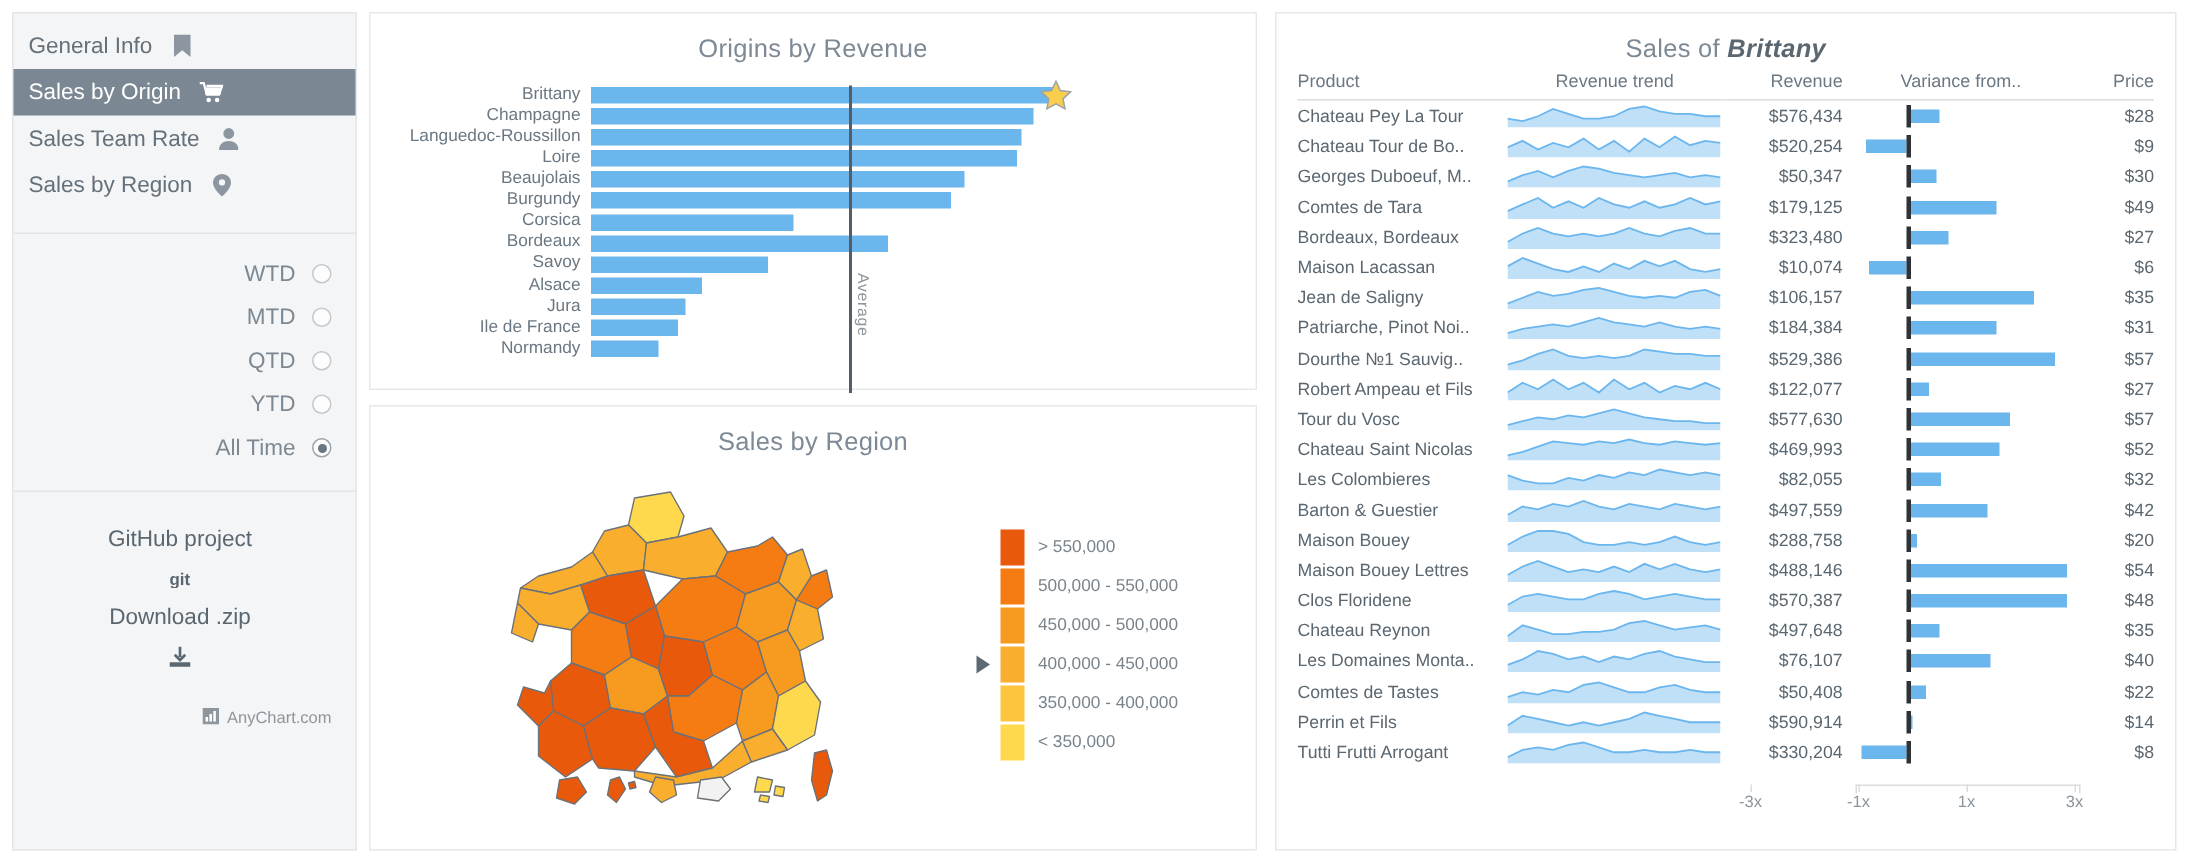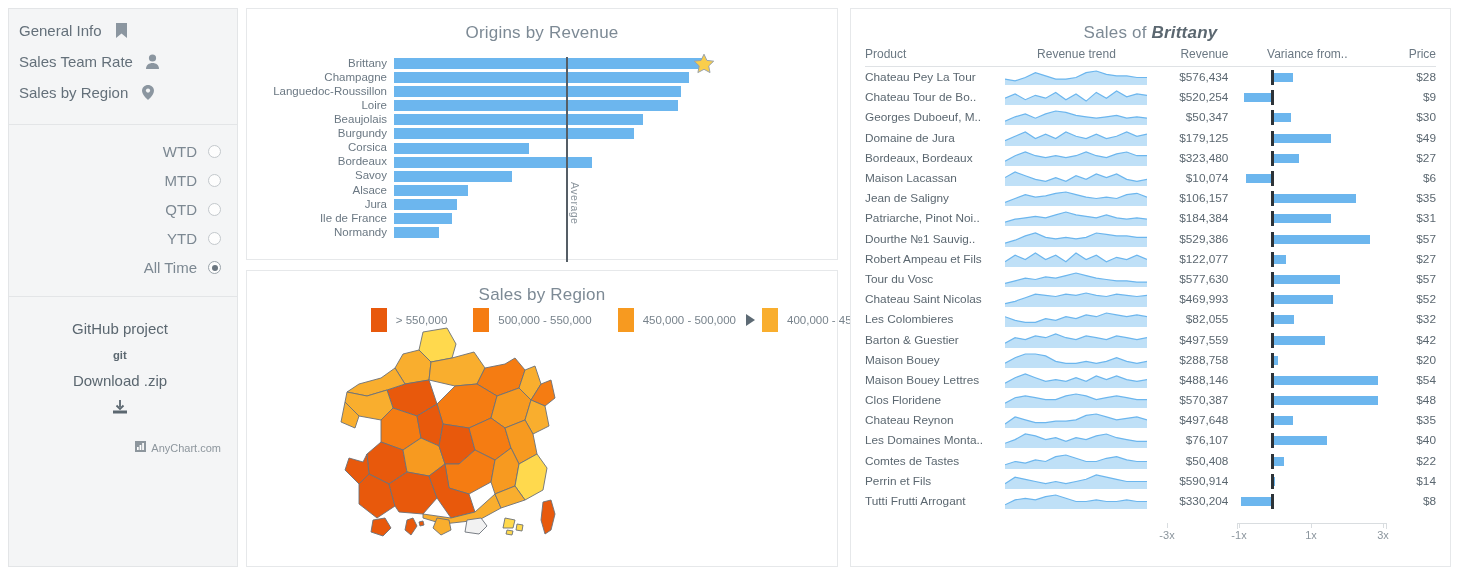--- a/index.html
+++ b/index.html
@@ -88,21 +88,21 @@
   }
   .avg-label{
     position:absolute;left:150px;font-size:10.5px;color:#8b959d;
     writing-mode:vertical-rl;text-orientation:mixed;letter-spacing:.5px;
   }
 
   
   .map-card{flex:1;min-height:0;}
   .map-body{display:flex;height:calc(100% - 42px);padding:2px 0 6px 0;box-sizing:border-box;}
   .map-svg-wrap{flex:1;display:flex;align-items:center;justify-content:center;}
-  .legend{width:190px;display:flex;flex-direction:row;justify-content:center;gap:0;padding-right:6px;}
+  .legend{width:190px;display:flex;flex-direction:column;justify-content:center;gap:0;padding-right:6px;}
   .legend-row{display:flex;align-items:center;height:26px;position:relative;}
   .legend-sw{width:16px;height:24px;flex:0 0 16px;margin-left:26px;}
   .legend-tx{font-size:11.5px;color:#78838c;padding-left:9px;white-space:nowrap;}
   .legend-ptr{position:absolute;left:10px;width:0;height:0;
     border-left:9px solid #5d6a74;border-top:6px solid transparent;border-bottom:6px solid transparent;}
 
   
   .table-card{height:100%;padding:0 14px 0 14px;box-sizing:border-box;}
   table.tbl{width:100%;border-collapse:collapse;font-size:11.8px;color:#5b6770;}
   table.tbl th{
@@ -129,20 +129,31 @@
 
 <div class="app">
 
   <div class="sidebar">
     <div class="nav-group" id="navGroup">
         <div class="nav-item">
           <span>General Info</span>
           <span class="ic">
             <svg width="13" height="15" viewBox="0 0 13 15">
               <path d="M1 0h11v15L6.5 10.5 1 15z" fill="#8b96a0"></path>
+            </svg>
+          </span>
+        </div>
+        <div class="nav-item active">
+          <span>Sales by Origin</span>
+          <span class="ic">
+            <svg width="17" height="15" viewBox="0 0 17 15">
+              <path d="M0 1h3l2.2 8.2h8.6L16 3H5" fill="none" stroke="#ffffff" stroke-width="1.6"></path>
+              <rect x="4" y="4" width="11" height="5" fill="#ffffff"></rect>
+              <circle cx="6.5" cy="13" r="1.6" fill="#ffffff"></circle>
+              <circle cx="12.5" cy="13" r="1.6" fill="#ffffff"></circle>
             </svg>
           </span>
         </div>
         <div class="nav-item">
           <span>Sales Team Rate</span>
           <span class="ic">
             <svg width="13" height="15" viewBox="0 0 13 15">
               <circle cx="6.5" cy="4" r="3.6" fill="#8b96a0"></circle>
               <path d="M0 15c0-4 3-6 6.5-6S13 11 13 15z" fill="#8b96a0"></path>
             </svg>
@@ -449,21 +460,21 @@
                 <td class="td-rev">$50,347</td>
                 <td class="td-var">
                   <div class="bullet">
                     <div class="bar" style="left:40px;width:18.0px;background:#6cb6ee"></div>
                     <div class="ref" style="left:38px;background:#2d3338"></div>
                   </div>
                 </td>
                 <td class="td-price">$30</td>
               </tr>
               <tr>
-                <td class="td-prod">Domaine de Jura</td>
+                <td class="td-prod">Comtes de Tara</td>
                 <td class="td-trend">
                   <svg class="spark" viewBox="0 0 142 16">
                     <polygon points="0,16 0.0,10.7 10.1,6.3 20.3,2.0 30.4,8.5 40.6,4.2 50.7,8.5 60.9,2.0 71.0,6.3 81.1,8.5 91.3,4.2 101.4,8.5 111.6,6.3 121.7,2.0 131.9,6.3 142.0,4.2 142,16" fill="#bfe0f7"></polygon>
                     <polyline points="0.0,10.7 10.1,6.3 20.3,2.0 30.4,8.5 40.6,4.2 50.7,8.5 60.9,2.0 71.0,6.3 81.1,8.5 91.3,4.2 101.4,8.5 111.6,6.3 121.7,2.0 131.9,6.3 142.0,4.2" fill="none" stroke="#6cb6ee" stroke-width="1.2"></polyline>
                   </svg>
                 </td>
                 <td class="td-rev">$179,125</td>
                 <td class="td-var">
                   <div class="bullet">
                     <div class="bar" style="left:40px;width:57.6px;background:#6cb6ee"></div>

